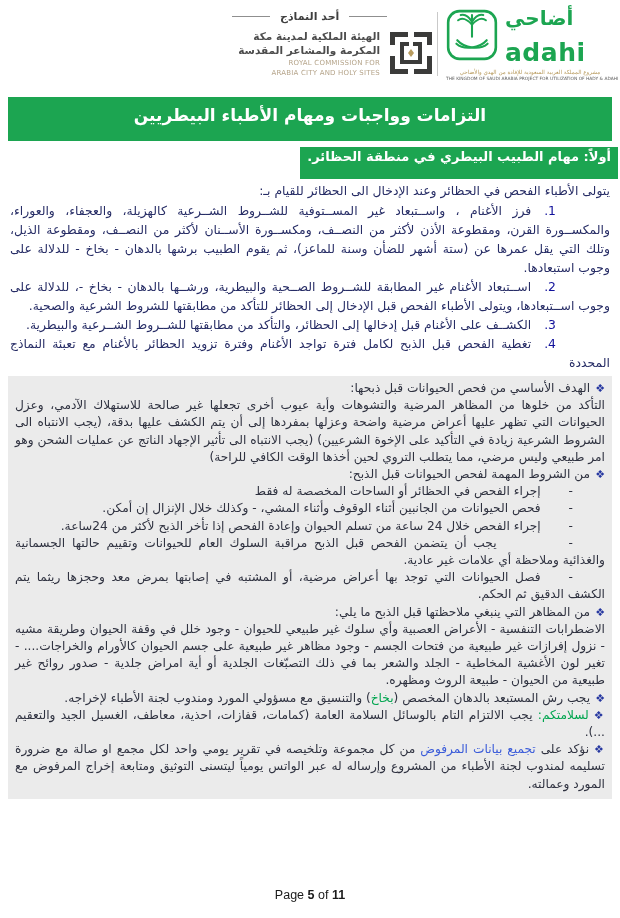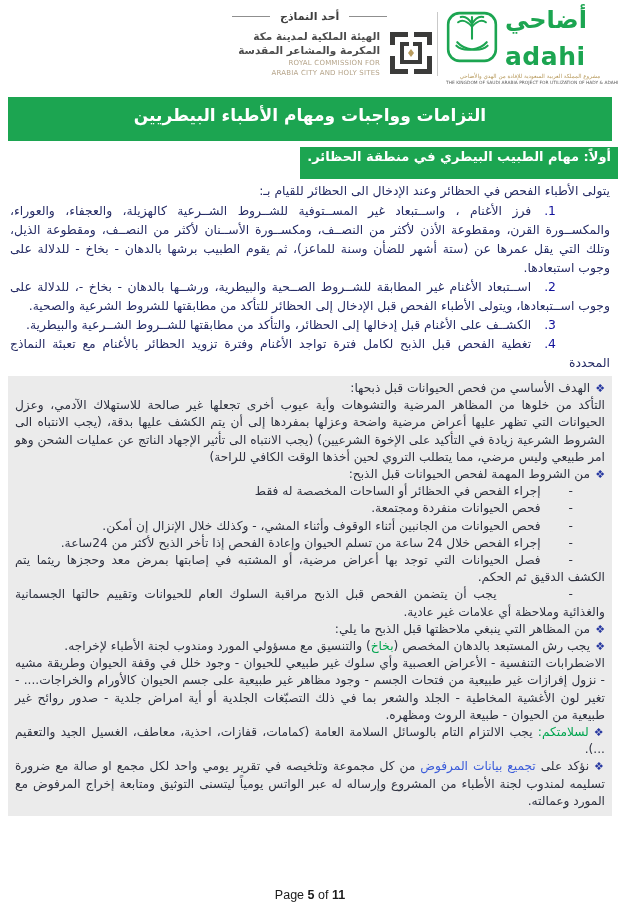--- a/index.html
+++ b/index.html
@@ -3,21 +3,21 @@
 <meta charset="utf-8">
 <style>
   html,body{margin:0;padding:0;background:#ffffff;}
   .page{position:relative;width:620px;height:918px;background:#fff;overflow:hidden;
         font-family:"DejaVu Sans", sans-serif;}
   
   .hdr{position:relative;height:92px;}
   .adahi-block{position:absolute;top:8px;right:6px;width:168px;}
   .adahi-row{display:flex;align-items:center;gap:7px;}
   .adahi-names{display:flex;flex-direction:column;align-items:flex-start;line-height:1;}
-  .adahi-ar{color:#1CA551;font-weight:bold;font-size:24px;}
+  .adahi-ar{color:#1CA551;font-weight:bold;font-size:20px;}
   .adahi-en{color:#1CA551;font-weight:bold;font-size:25px;letter-spacing:.5px;margin-top:12px;}
   .tagline-ar{color:#B89B5E;font-size:5.6px;text-align:center;margin-top:4px;white-space:nowrap;}
   .tagline-en{color:#5a5a5a;font-size:4.4px;text-align:center;margin-top:1px;white-space:nowrap;}
   .hdr-divider{position:absolute;left:437px;top:12px;width:1px;height:64px;background:#c9c9c9;}
   .commission-block{position:absolute;top:10px;left:232px;width:202px;}
   .program-row{display:flex;align-items:center;justify-content:flex-end;gap:10px;direction:rtl;}
   .program-row .hline{width:38px;height:1px;background:#8f8f8f;}
   .program-label{color:#3f3f3f;font-weight:bold;font-size:11px;}
   .commission-row{display:flex;justify-content:flex-end;align-items:flex-start;gap:8px;margin-top:7px;}
   .commission-texts{text-align:right;}
@@ -134,30 +134,29 @@
     <p class="task-item"><span class="task-number">4.</span><span>تغطية الفحص قبل الذبح لكامل فترة تواجد الأغنام وفترة تزويد الحظائر بالأغنام مع تعبئة النماذج المحددة</span></p>
   </div>
 
   <div class="notes-box">
 
     <p class="note"><span class="bullet-marker">❖</span><span>الهدف الأساسي من فحص الحيوانات قبل ذبحها:</span></p>
     <p class="note">التأكد من خلوها من المظاهر المرضية والتشوهات وأية عيوب أخرى تجعلها غير صالحة للاستهلاك الآدمي، وعزل الحيوانات التي تظهر عليها أعراض مرضية واضحة وعزلها بمفردها إلى أن يتم الكشف عليها بدقة، (يجب الانتباه الى الشروط الشرعية زيادة في التأكيد على الإخوة الشرعيين) (يجب الانتباه الى تأثير الإجهاد الناتج عن عمليات الشحن وهو امر طبيعي وليس مرضي، مما يتطلب التروي لحين أخذها الوقت الكافي للراحة)</p>
 
     <p class="note"><span class="bullet-marker">❖</span><span>من الشروط المهمة لفحص الحيوانات قبل الذبح:</span></p>
     <p class="dash-item"><span class="dash-marker">-</span><span>إجراء الفحص في الحظائر أو الساحات المخصصة له فقط</span></p>
-    <p class="dash-item"><span class="dash-marker">-</span><span>فحص الحيوانات منفردة ومجتمعة.</span></p>
     <p class="dash-item"><span class="dash-marker">-</span><span>فحص الحيوانات من الجانبين أثناء الوقوف وأثناء المشي، - وكذلك خلال الإنزال إن أمكن.</span></p>
     <p class="dash-item"><span class="dash-marker">-</span><span>إجراء الفحص خلال 24 ساعة من تسلم الحيوان وإعادة الفحص إذا تأخر الذبح لأكثر من 24ساعة.</span></p>
+    <p class="dash-item wide-tab"><span class="dash-marker">-</span><span>يجب أن يتضمن الفحص قبل الذبح مراقبة السلوك العام للحيوانات وتقييم حالتها الجسمانية والغذائية وملاحظة أي علامات غير عادية.</span></p>
     <p class="dash-item"><span class="dash-marker">-</span><span>فصل الحيوانات التي توجد بها أعراض مرضية، أو المشتبه في إصابتها بمرض معد وحجزها ريثما يتم الكشف الدقيق ثم الحكم.</span></p>
-    <p class="dash-item wide-tab"><span class="dash-marker">-</span><span>يجب أن يتضمن الفحص قبل الذبح مراقبة السلوك العام للحيوانات وتقييم حالتها الجسمانية والغذائية وملاحظة أي علامات غير عادية.</span></p>
 
     <p class="note"><span class="bullet-marker">❖</span><span>من المظاهر التي ينبغي ملاحظتها قبل الذبح ما يلي:</span></p>
+    <p class="note">الاضطرابات التنفسية - الأعراض العصبية وأي سلوك غير طبيعي للحيوان - وجود خلل في وقفة الحيوان وطريقة مشيه - نزول إفرازات غير طبيعية من فتحات الجسم - وجود مظاهر غير طبيعية على جسم الحيوان كالأورام والخراجات.... - تغير لون الأغشية المخاطية - الجلد والشعر بما في ذلك التصبّغات الجلدية أو أية امراض جلدية - صدور روائح غير طبيعية من الحيوان - طبيعة الروث ومظهره.</p>
+
     <p class="note"><span class="bullet-marker">❖</span><span>يجب رش المستبعد بالدهان المخصص (</span><span class="accent-green">بخاخ</span><span>) والتنسيق مع مسؤولي المورد ومندوب لجنة الأطباء لإخراجه.</span></p>
-
-    <p class="note">الاضطرابات التنفسية - الأعراض العصبية وأي سلوك غير طبيعي للحيوان - وجود خلل في وقفة الحيوان وطريقة مشيه - نزول إفرازات غير طبيعية من فتحات الجسم - وجود مظاهر غير طبيعية على جسم الحيوان كالأورام والخراجات.... - تغير لون الأغشية المخاطية - الجلد والشعر بما في ذلك التصبّغات الجلدية أو أية امراض جلدية - صدور روائح غير طبيعية من الحيوان - طبيعة الروث ومظهره.</p>
 
     <p class="note"><span class="bullet-marker">❖</span><span class="accent-green">لسلامتكم:</span><span> يجب الالتزام التام بالوسائل السلامة العامة (كمامات، قفازات، احذية، معاطف، الغسيل الجيد والتعقيم ...).</span></p>
 
     <p class="note"><span class="bullet-marker">❖</span><span>نؤكد على </span><span class="accent-blue">تجميع بيانات المرفوض</span><span> من كل مجموعة وتلخيصه في تقرير يومي واحد لكل مجمع او صالة مع ضرورة تسليمه لمندوب لجنة الأطباء من المشروع وإرساله له عبر الواتس يومياً ليتسنى التوثيق ومتابعة إخراج المرفوض مع المورد وعمالته.</span></p>
 
   </div>
 
   <div class="footer">
     <span>Page</span>
     <b>5</b>

